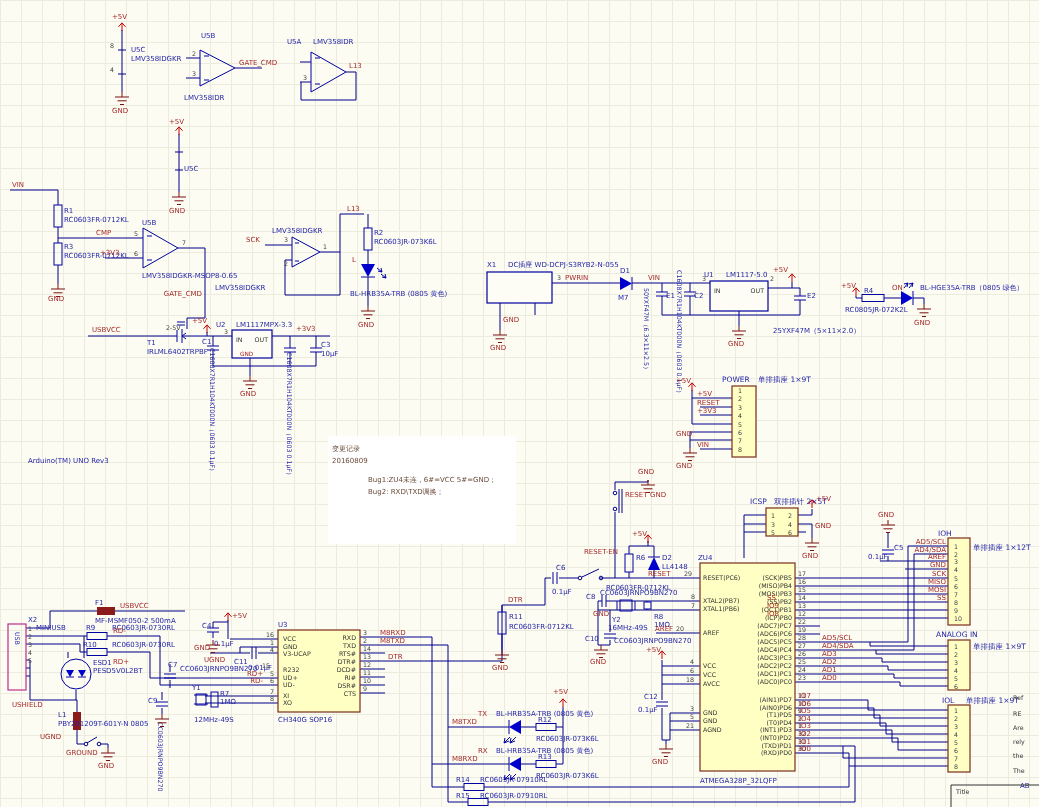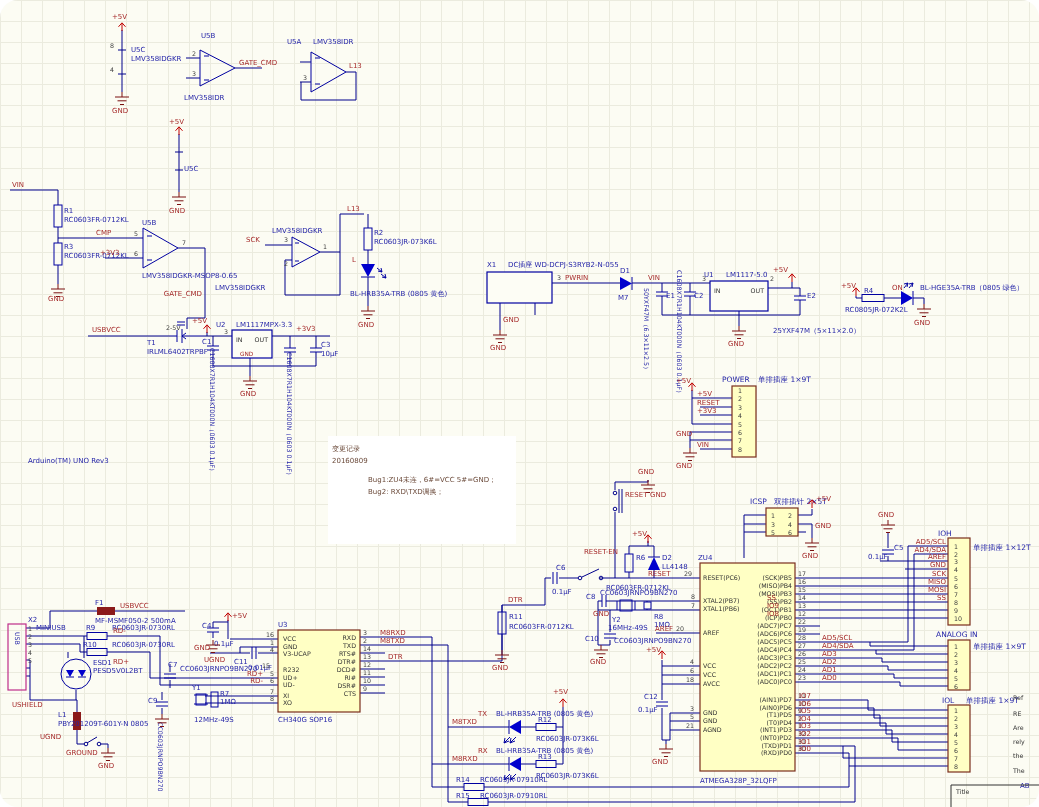--- a/index.html
+++ b/index.html
@@ -1,19 +1,19 @@
 <!DOCTYPE html>
 <html><head>
 <meta charset="utf-8">
 <style>
   html,body{margin:0;padding:0;}
   #canvas{position:relative;width:1039px;height:807px;overflow:hidden;
     background-color:#FCFCF3;
     background-image:repeating-linear-gradient(#EBEBDE 0 1px, transparent 1px 21px),
-                     repeating-linear-gradient(90deg,#EBEBDE 0 1px, transparent 1px 21px);border-radius:18px;}
+                     repeating-linear-gradient(90deg,#EBEBDE 0 1px, transparent 1px 21px);}
   svg{position:absolute;left:0;top:0;}
   text{font-family:"DejaVu Sans","Liberation Sans",sans-serif;font-size:7px;}
   .b{fill:#2424A8;}            
   .r{fill:#A52A2A;}            
   .k{fill:#3F3F3F;font-size:6.3px;} 
   .pn{fill:#333333;font-size:6.3px;}
   .h{fill:#2424A8;font-size:7.5px;} 
   .note{fill:#6B4A3A;}
   .vb{fill:#2424A8;font-size:6.3px;}
   .end{text-anchor:end;}

